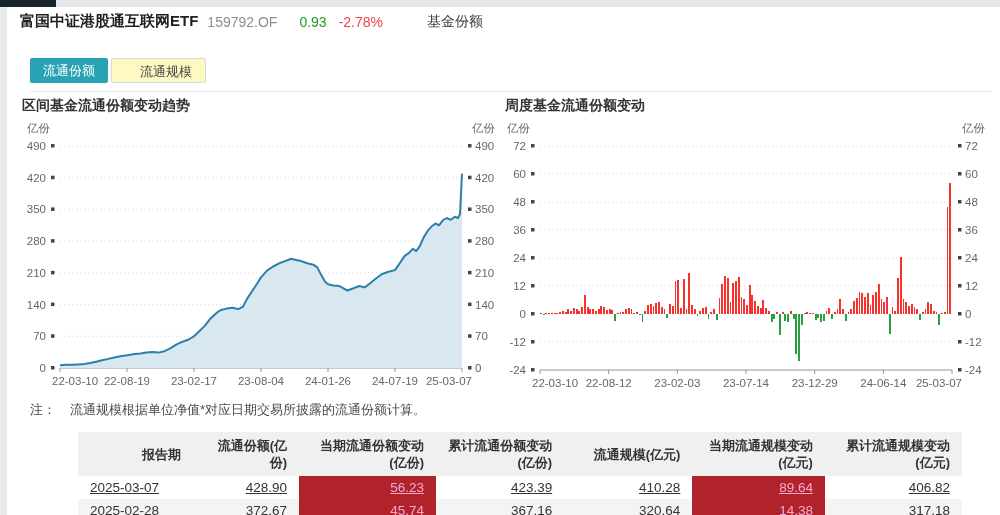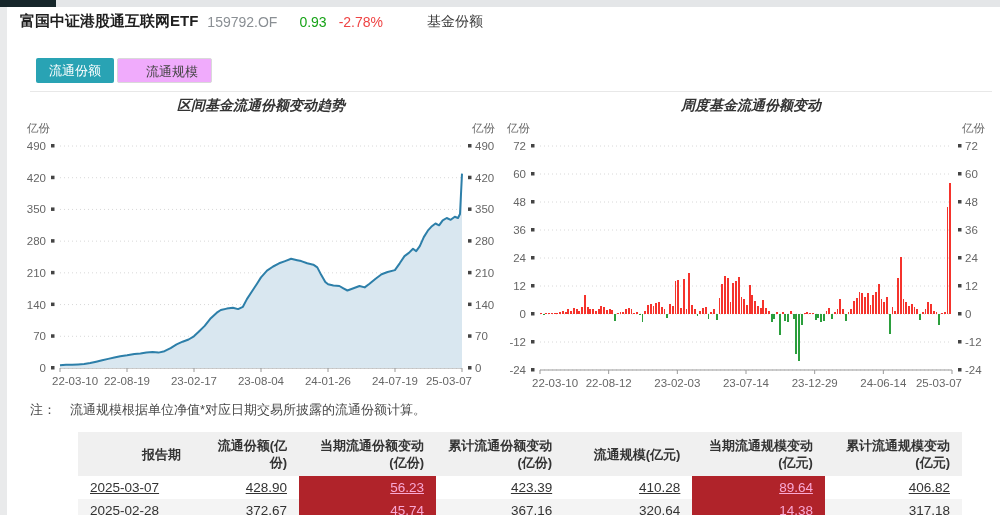--- a/index.html
+++ b/index.html
@@ -11,30 +11,30 @@
   .top-strip-dark{position:absolute;top:0;left:0;width:56px;height:7px;background:#16262a;}
   .left-strip{position:absolute;top:7px;left:0;width:7px;height:508px;background:#e9eaeb;}
 
   .header{position:absolute;top:12px;left:20px;display:flex;align-items:center;white-space:nowrap;}
   .fund-title{font-size:15px;font-weight:bold;color:#1f1f1f;}
   .fund-code{font-size:14px;color:#8a8f94;margin-left:9px;}
   .fund-nav{font-size:14px;color:#17a317;margin-left:22px;}
   .fund-pct{font-size:14px;color:#ef4444;margin-left:12px;}
   .fund-type{font-size:14px;color:#3a3a3a;margin-left:44px;}
 
-  .tabs{position:absolute;top:58px;left:36px;display:flex;}
+  .tabs{position:absolute;top:58px;left:30px;display:flex;}
   .tab{height:25px;line-height:25px;padding:0 13px;font-size:13px;cursor:pointer;box-sizing:border-box;}
   .tab.active{background:#29a3b4;color:#fff;border-radius:2px;}
-  .tab.inactive{background:#f0abfc;color:#444;border:1px solid #d9d9d9;margin-left:3px;border-radius:2px;padding-left:28px;}
+  .tab.inactive{background:#fef9c3;color:#444;border:1px solid #d9d9d9;margin-left:3px;border-radius:2px;padding-left:28px;}
   .tabs-divider{position:absolute;top:91px;left:30px;width:962px;height:1px;background:#e8e8e8;}
 
   .chart-box{position:absolute;top:96px;}
   .chart-box.left{left:22px;width:478px;}
   .chart-box.right{left:505px;width:492px;}
-  .chart-title{height:22px;line-height:18px;text-align:center;font-size:14px;font-weight:bold;color:#333;font-style:italic;}
+  .chart-title{height:22px;line-height:18px;font-size:14px;font-weight:bold;color:#333;}
   svg{display:block;}
 
   .note{position:absolute;top:401px;left:30px;font-size:13px;color:#4a4a4a;}
   .note .prefix{margin-right:14px;}
 
   table.flow{position:absolute;top:432px;left:78px;width:884px;border-collapse:collapse;table-layout:fixed;font-size:13px;}
   table.flow th{background:#f0f0f0;font-weight:bold;color:#333;padding:5px 12px;height:34px;text-align:right;line-height:17px;}
   table.flow th:first-child{text-align:right;}
   table.flow td{padding:2px 12px;height:19px;text-align:right;color:#333;font-size:13.5px;text-decoration:underline;}
   table.flow td:first-child{text-align:left;}

